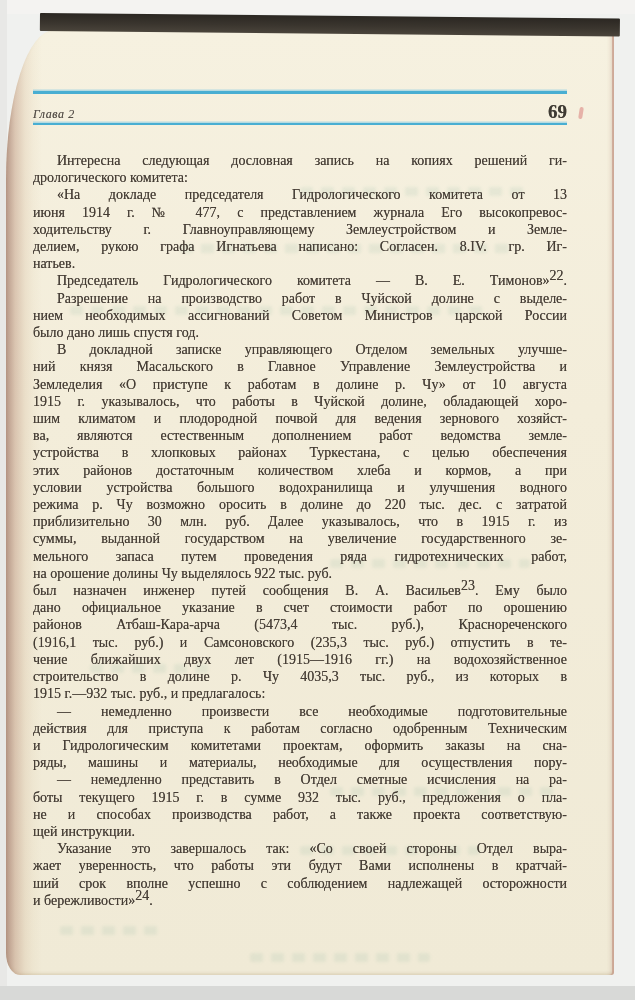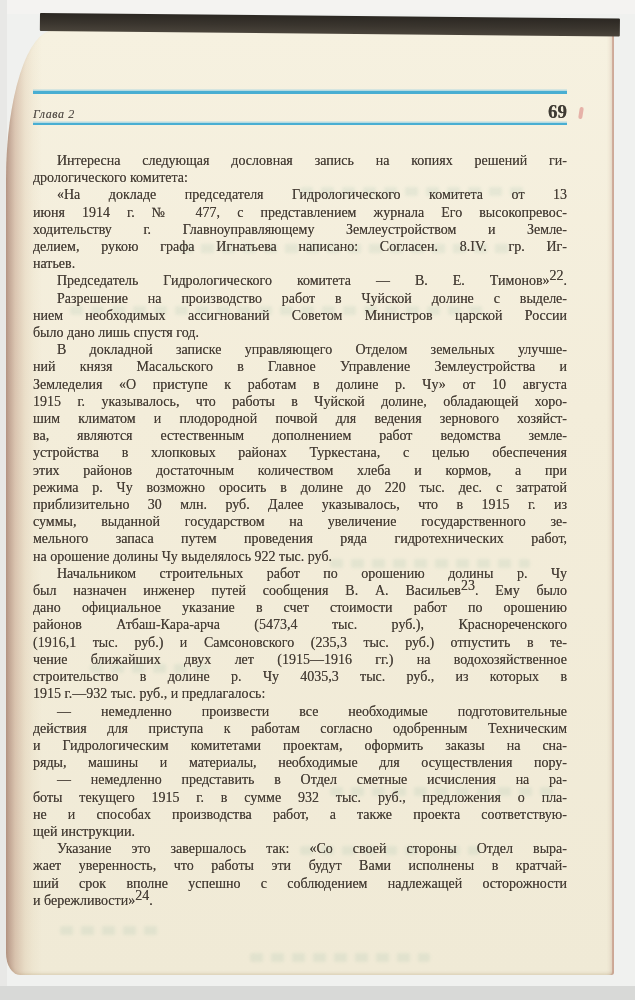--- a/index.html
+++ b/index.html
@@ -142,28 +142,28 @@
         </div>
         <div class="para">
           <div class="line first">В докладной записке управляющего Отделом земельных улучше-</div>
           <div class="line">ний князя Масальского в Главное Управление Землеустройства и</div>
           <div class="line">Земледелия «О приступе к работам в долине р. Чу» от 10 августа</div>
           <div class="line">1915 г. указывалось, что работы в Чуйской долине, обладающей хоро-</div>
           <div class="line">шим климатом и плодородной почвой для ведения зернового хозяйст-</div>
           <div class="line">ва, являются естественным дополнением работ ведомства земле-</div>
           <div class="line">устройства в хлопковых районах Туркестана, с целью обеспечения</div>
           <div class="line">этих районов достаточным количеством хлеба и кормов, а при</div>
+          <div class="line">условии устройства большого водохранилища и улучшения водного</div>
           <div class="line">режима р. Чу возможно оросить в долине до 220 тыс. дес. с затратой</div>
           <div class="line">приблизительно 30 млн. руб. Далее указывалось, что в 1915 г. из</div>
           <div class="line">суммы, выданной государством на увеличение государственного зе-</div>
           <div class="line">мельного запаса путем проведения ряда гидротехнических работ,</div>
           <div class="line last">на орошение долины Чу выделялось 922 тыс. руб.</div>
         </div>
         <div class="para">
-          <div class="line first">Начальником строительных работ по орошению долины р. Чу</div>
           <div class="line">был назначен инженер путей сообщения В. А. Васильев<sup>23</sup>. Ему было</div>
           <div class="line">дано официальное указание в счет стоимости работ по орошению</div>
           <div class="line">районов Атбаш-Кара-арча (5473,4 тыс. руб.), Краснореченского</div>
           <div class="line">(1916,1 тыс. руб.) и Самсоновского (235,3 тыс. руб.) отпустить в те-</div>
           <div class="line">чение ближайших двух лет (1915—1916 гг.) на водохозяйственное</div>
           <div class="line">строительство в долине р. Чу 4035,3 тыс. руб., из которых в</div>
           <div class="line last">1915 г.—932 тыс. руб., и предлагалось:</div>
         </div>
         <div class="para">
           <div class="line first">— немедленно произвести все необходимые подготовительные</div>

